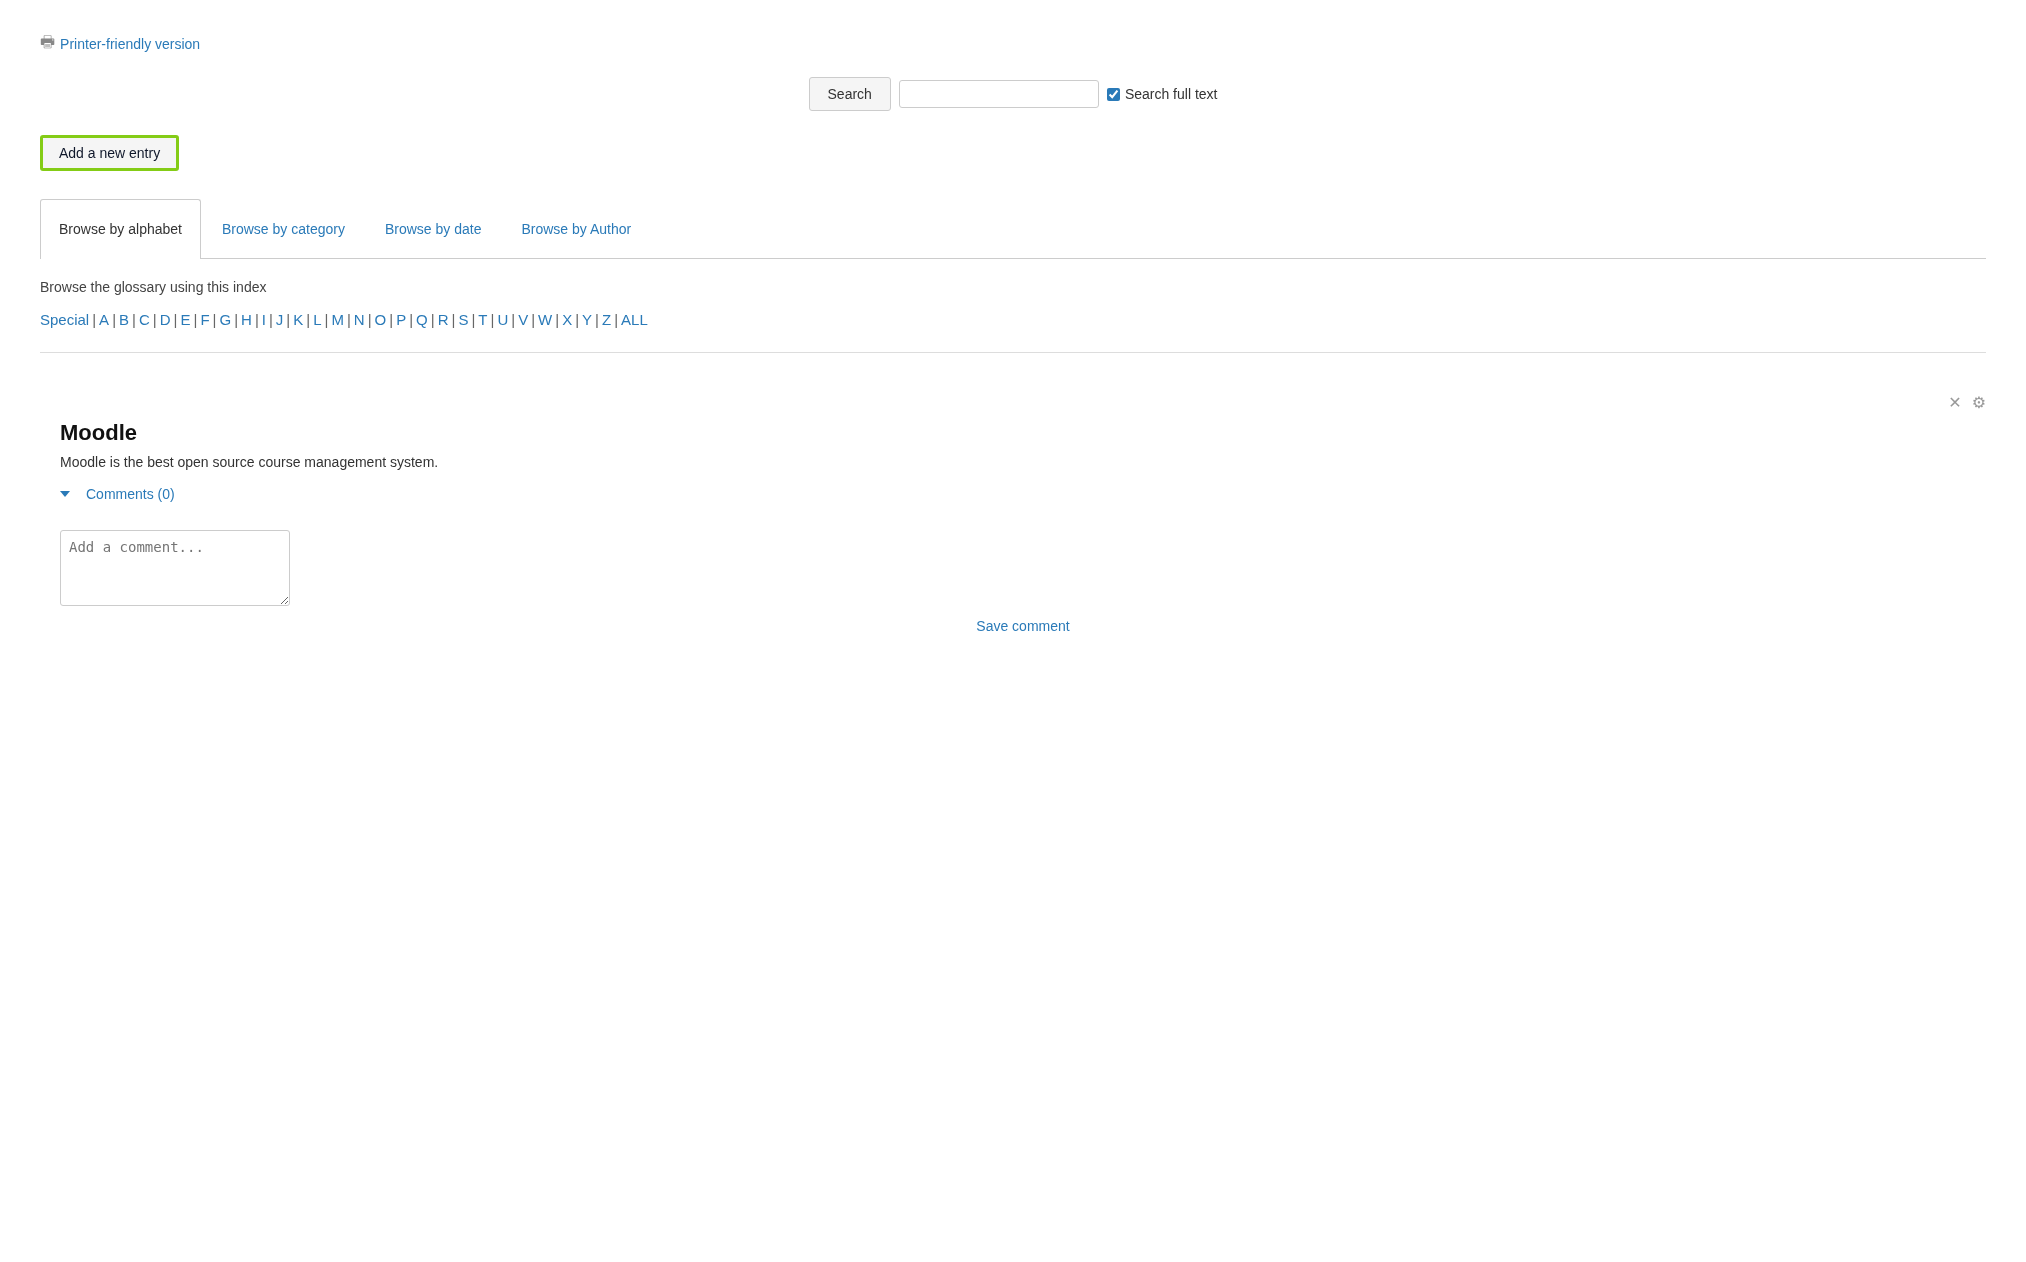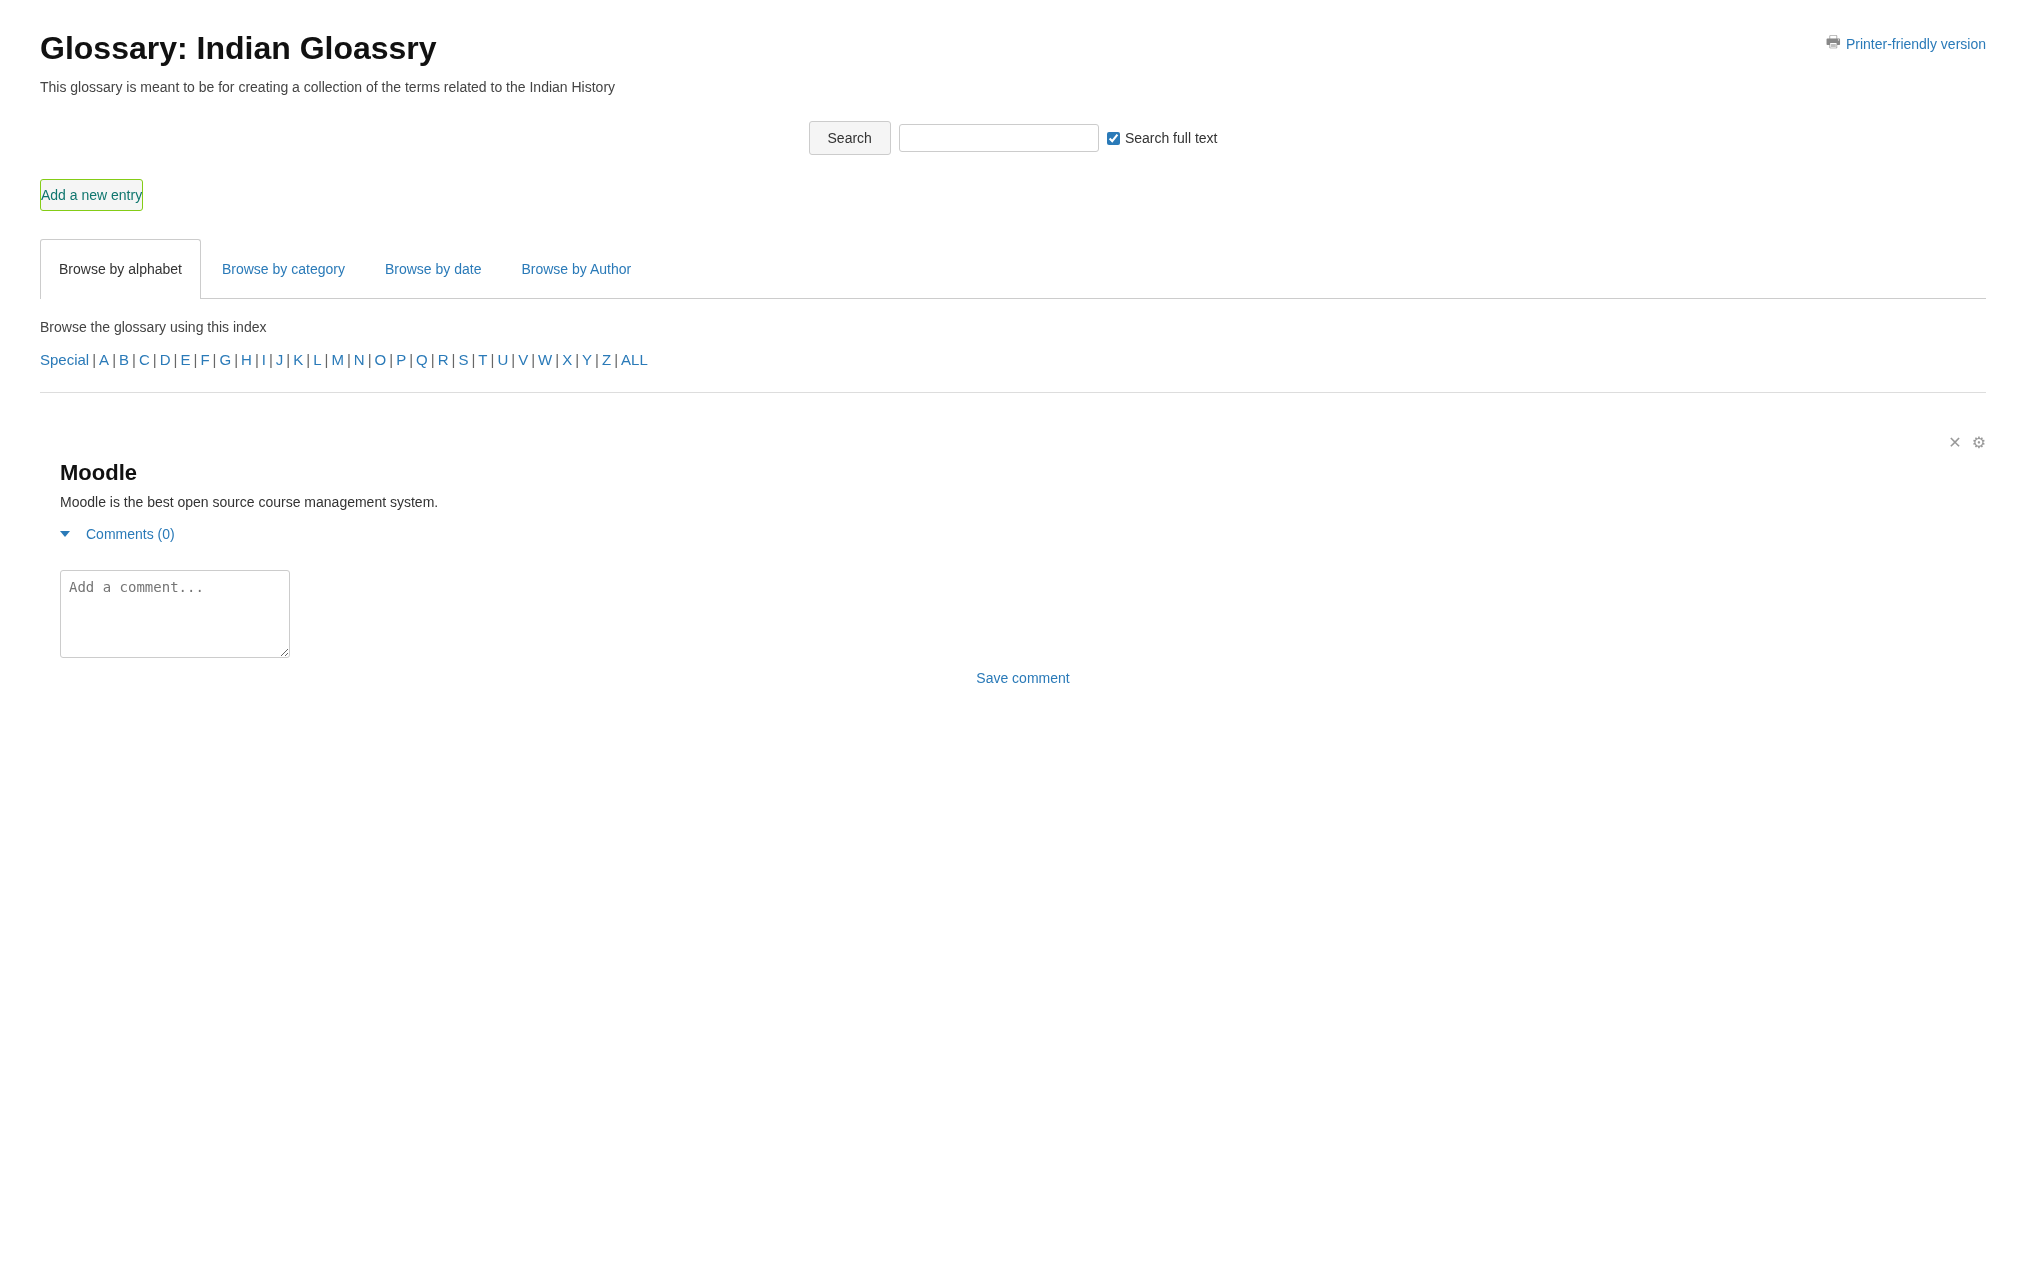--- a/index.html
+++ b/index.html
@@ -63,27 +63,27 @@
       display: flex;
       align-items: center;
       gap: 5px;
       font-size: 14px;
       color: #333;
     }
     .search-full-text input[type="checkbox"] {
       accent-color: #2a7ab8;
     }
     .add-entry-btn {
-      padding: 7px 0;
+      padding: 7px 16px;
       background: #f5f5f5;
-      border: 1px solid #84cc16;
+      border: 3px solid #84cc16;
       border-radius: 3px;
       cursor: pointer;
       font-size: 14px;
-      color: #0f766e;
+      color: #0f172a;
       margin-bottom: 28px;
     }
     .tabs {
       display: flex;
       border-bottom: 1px solid #ccc;
       margin-bottom: 20px;
     }
     .tab {
       padding: 21px 18px;
       font-size: 14px;
@@ -168,21 +168,21 @@
     .triangle-down {
       width: 0;
       height: 0;
       border-left: 5px solid transparent;
       border-right: 5px solid transparent;
       border-top: 6px solid #2a7ab8;
       display: inline-block;
     }
     .comment-textarea {
       width: 230px;
-      height: 88px;
+      height: 76px;
       border: 1px solid #ccc;
       border-radius: 3px;
       padding: 8px;
       font-size: 14px;
       color: #999;
       resize: both;
       display: block;
       margin-bottom: 12px;
     }
     .save-comment-btn {
@@ -199,24 +199,20 @@
       font-size: 16px;
       color: #888;
     }
   </style>
 </head>
 <body>
 
 
 
 <div class="header-row">
-  <div>
-    <h1>Glossary: Indian Gloassry</h1>
-    <p class="subtitle">This glossary is meant to be for creating a collection of the terms related to the Indian History</p>
-  </div>
   <a class="printer-friendly" href="#">
     <span class="printer-icon">🖶</span>
     <span>Printer-friendly version</span>
   </a>
 </div>
 
 <div class="search-row">
   <button class="search-btn">Search</button>
   <input class="search-input" type="text" value="" style="">
   <label class="search-full-text">

